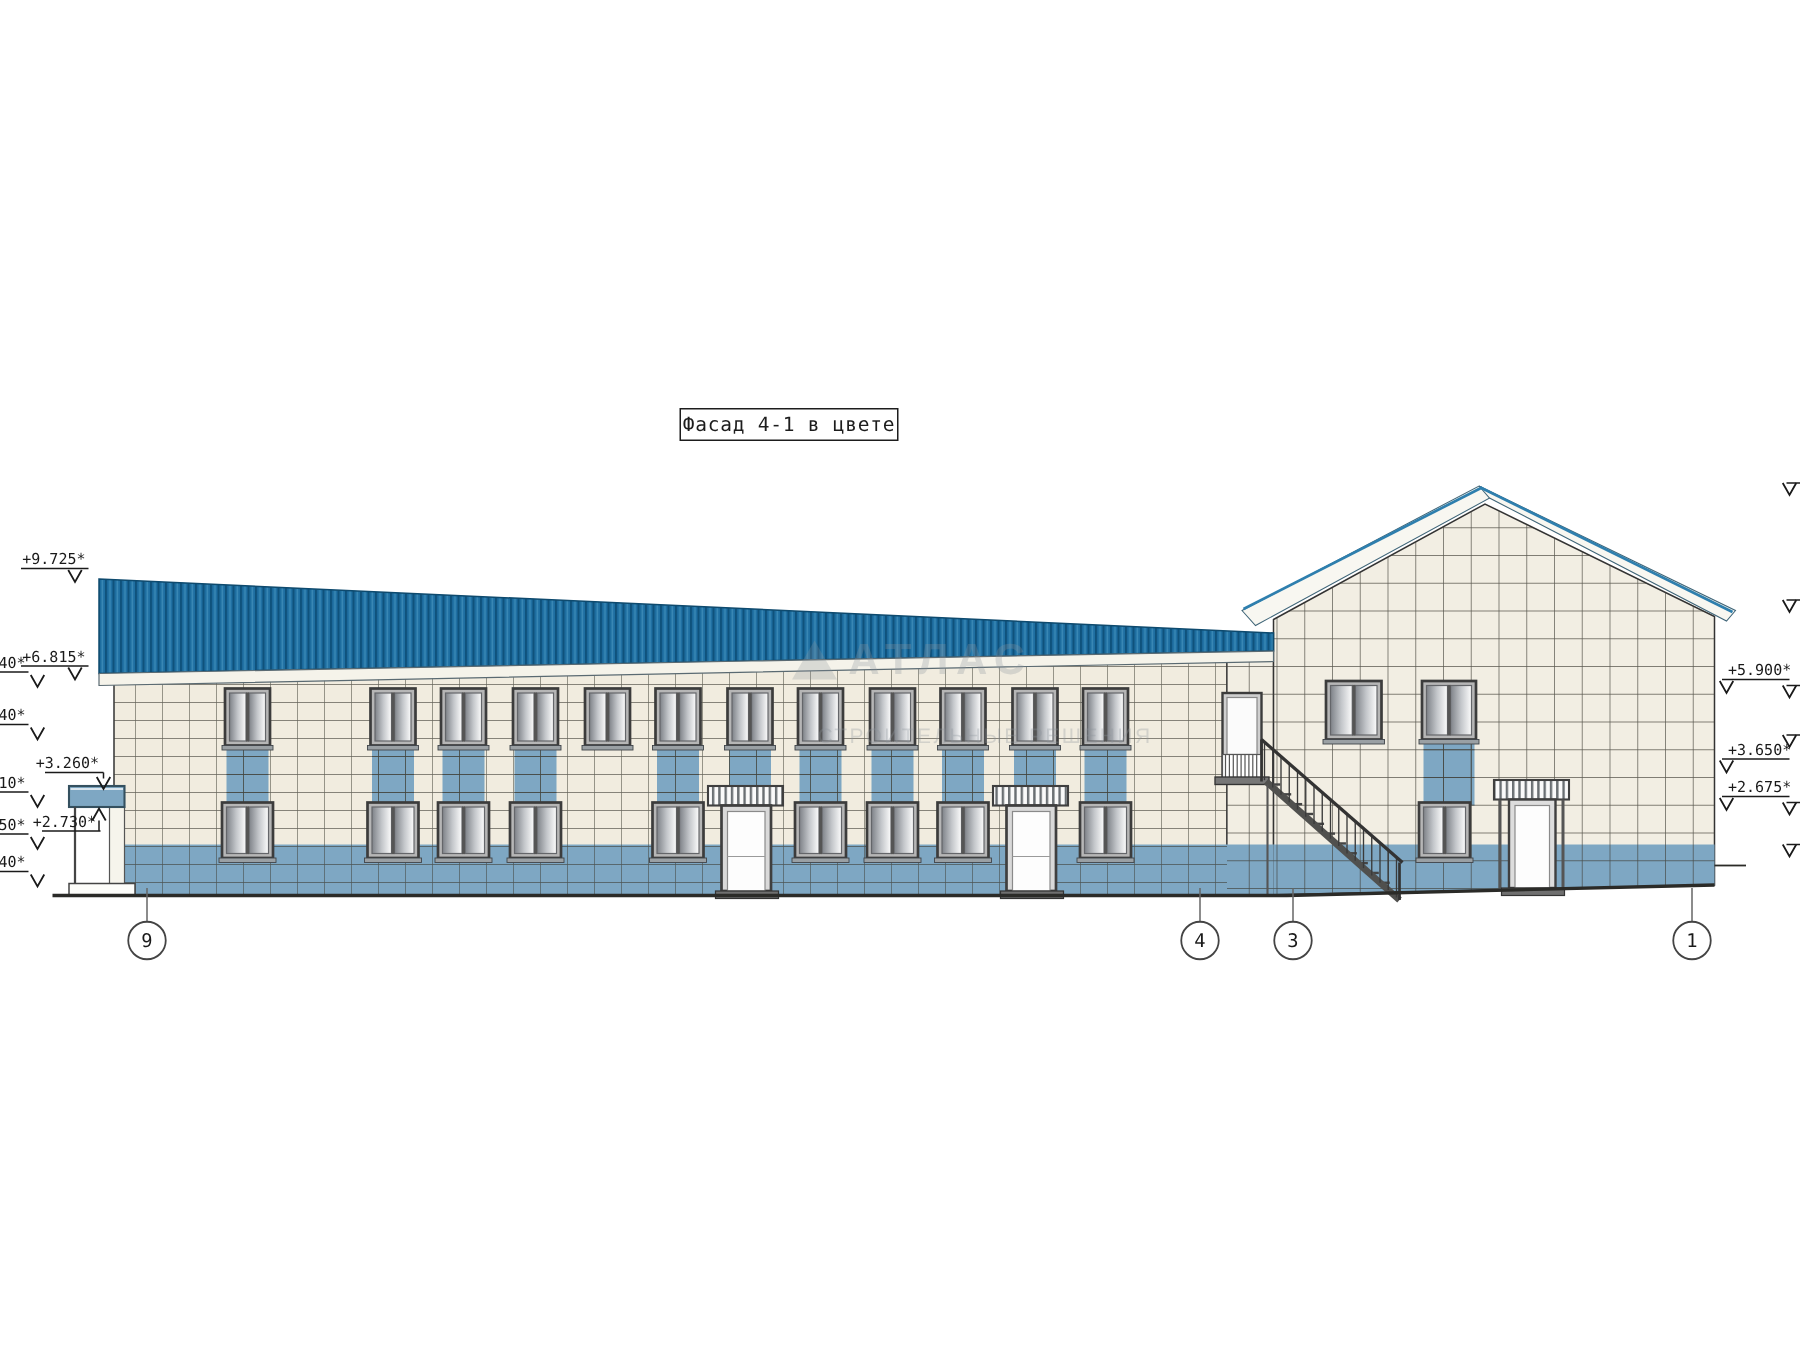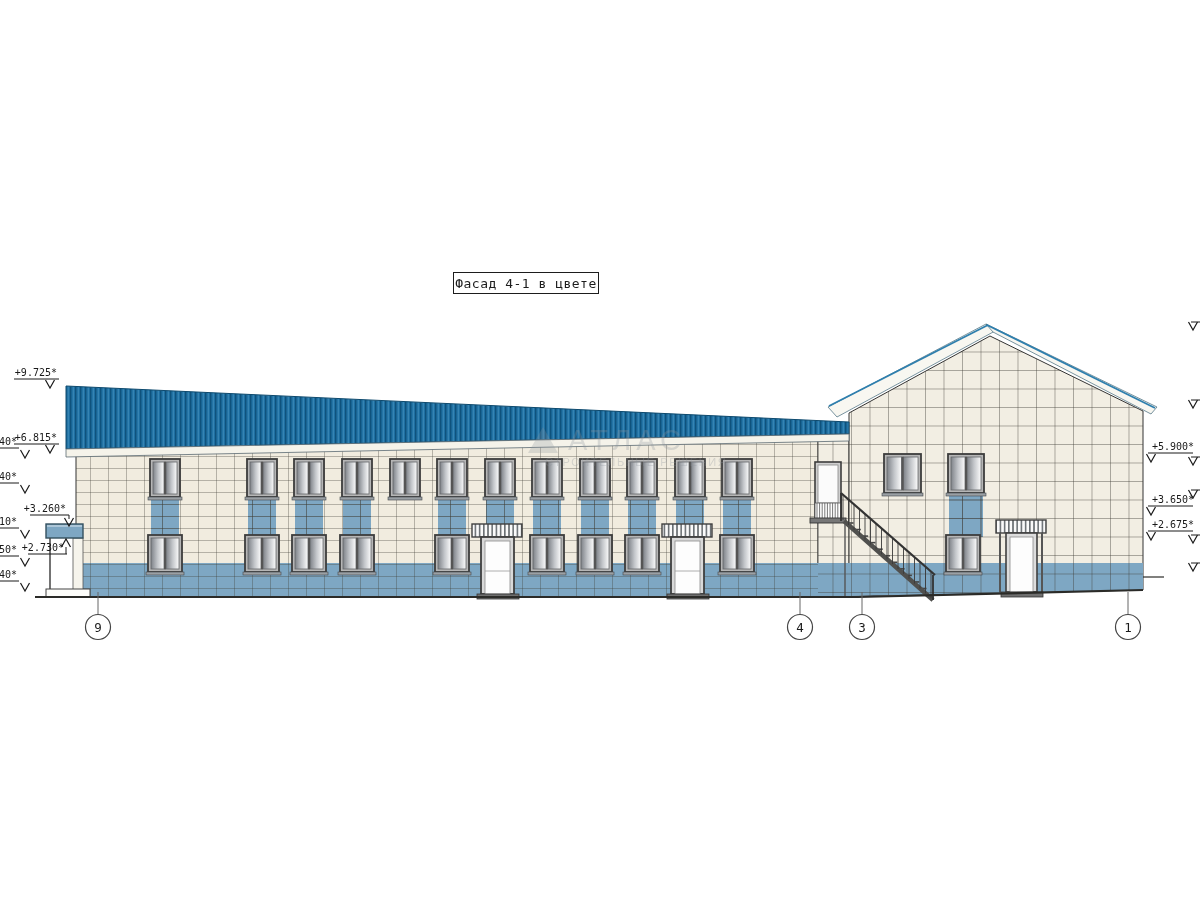--- a/index.html
+++ b/index.html
@@ -9,25 +9,25 @@
   }
   svg{position:absolute;left:0;top:0;}
   .title-box{
     position:absolute;left:453px;top:272px;width:144px;height:20px;
     border:1.4px solid #1d1d1d;background:#fff;display:flex;align-items:center;justify-content:center;
     font-size:13px;letter-spacing:0.5px;color:#1d1d1d;white-space:nowrap;
   }
   .wm{position:absolute;color:#8d949c;pointer-events:none;}
   .wm-brand{
     left:562px;top:424px;width:130px;font-family:"Liberation Sans",sans-serif;
-    font-size:29px;font-weight:normal;letter-spacing:5px;opacity:0.28;text-align:center;
+    font-size:29px;font-weight:bold;letter-spacing:5px;opacity:0.28;text-align:center;
   }
   .wm-tag{
-    left:545px;top:456px;width:170px;font-family:"Liberation Sans",sans-serif;
-    font-size:11px;letter-spacing:1.6px;opacity:0.30;text-align:center;white-space:nowrap;
+    left:545px;top:482px;width:170px;font-family:"Liberation Sans",sans-serif;
+    font-size:14px;letter-spacing:1.6px;opacity:0.30;text-align:center;white-space:nowrap;
   }
   .wm-logo{
     left:528px;top:427px;width:0;height:0;opacity:0.26;
     border-left:15px solid transparent;border-right:15px solid transparent;
     border-bottom:26px solid #8d949c;
   }
 </style>
 </head>
 <body>
 

